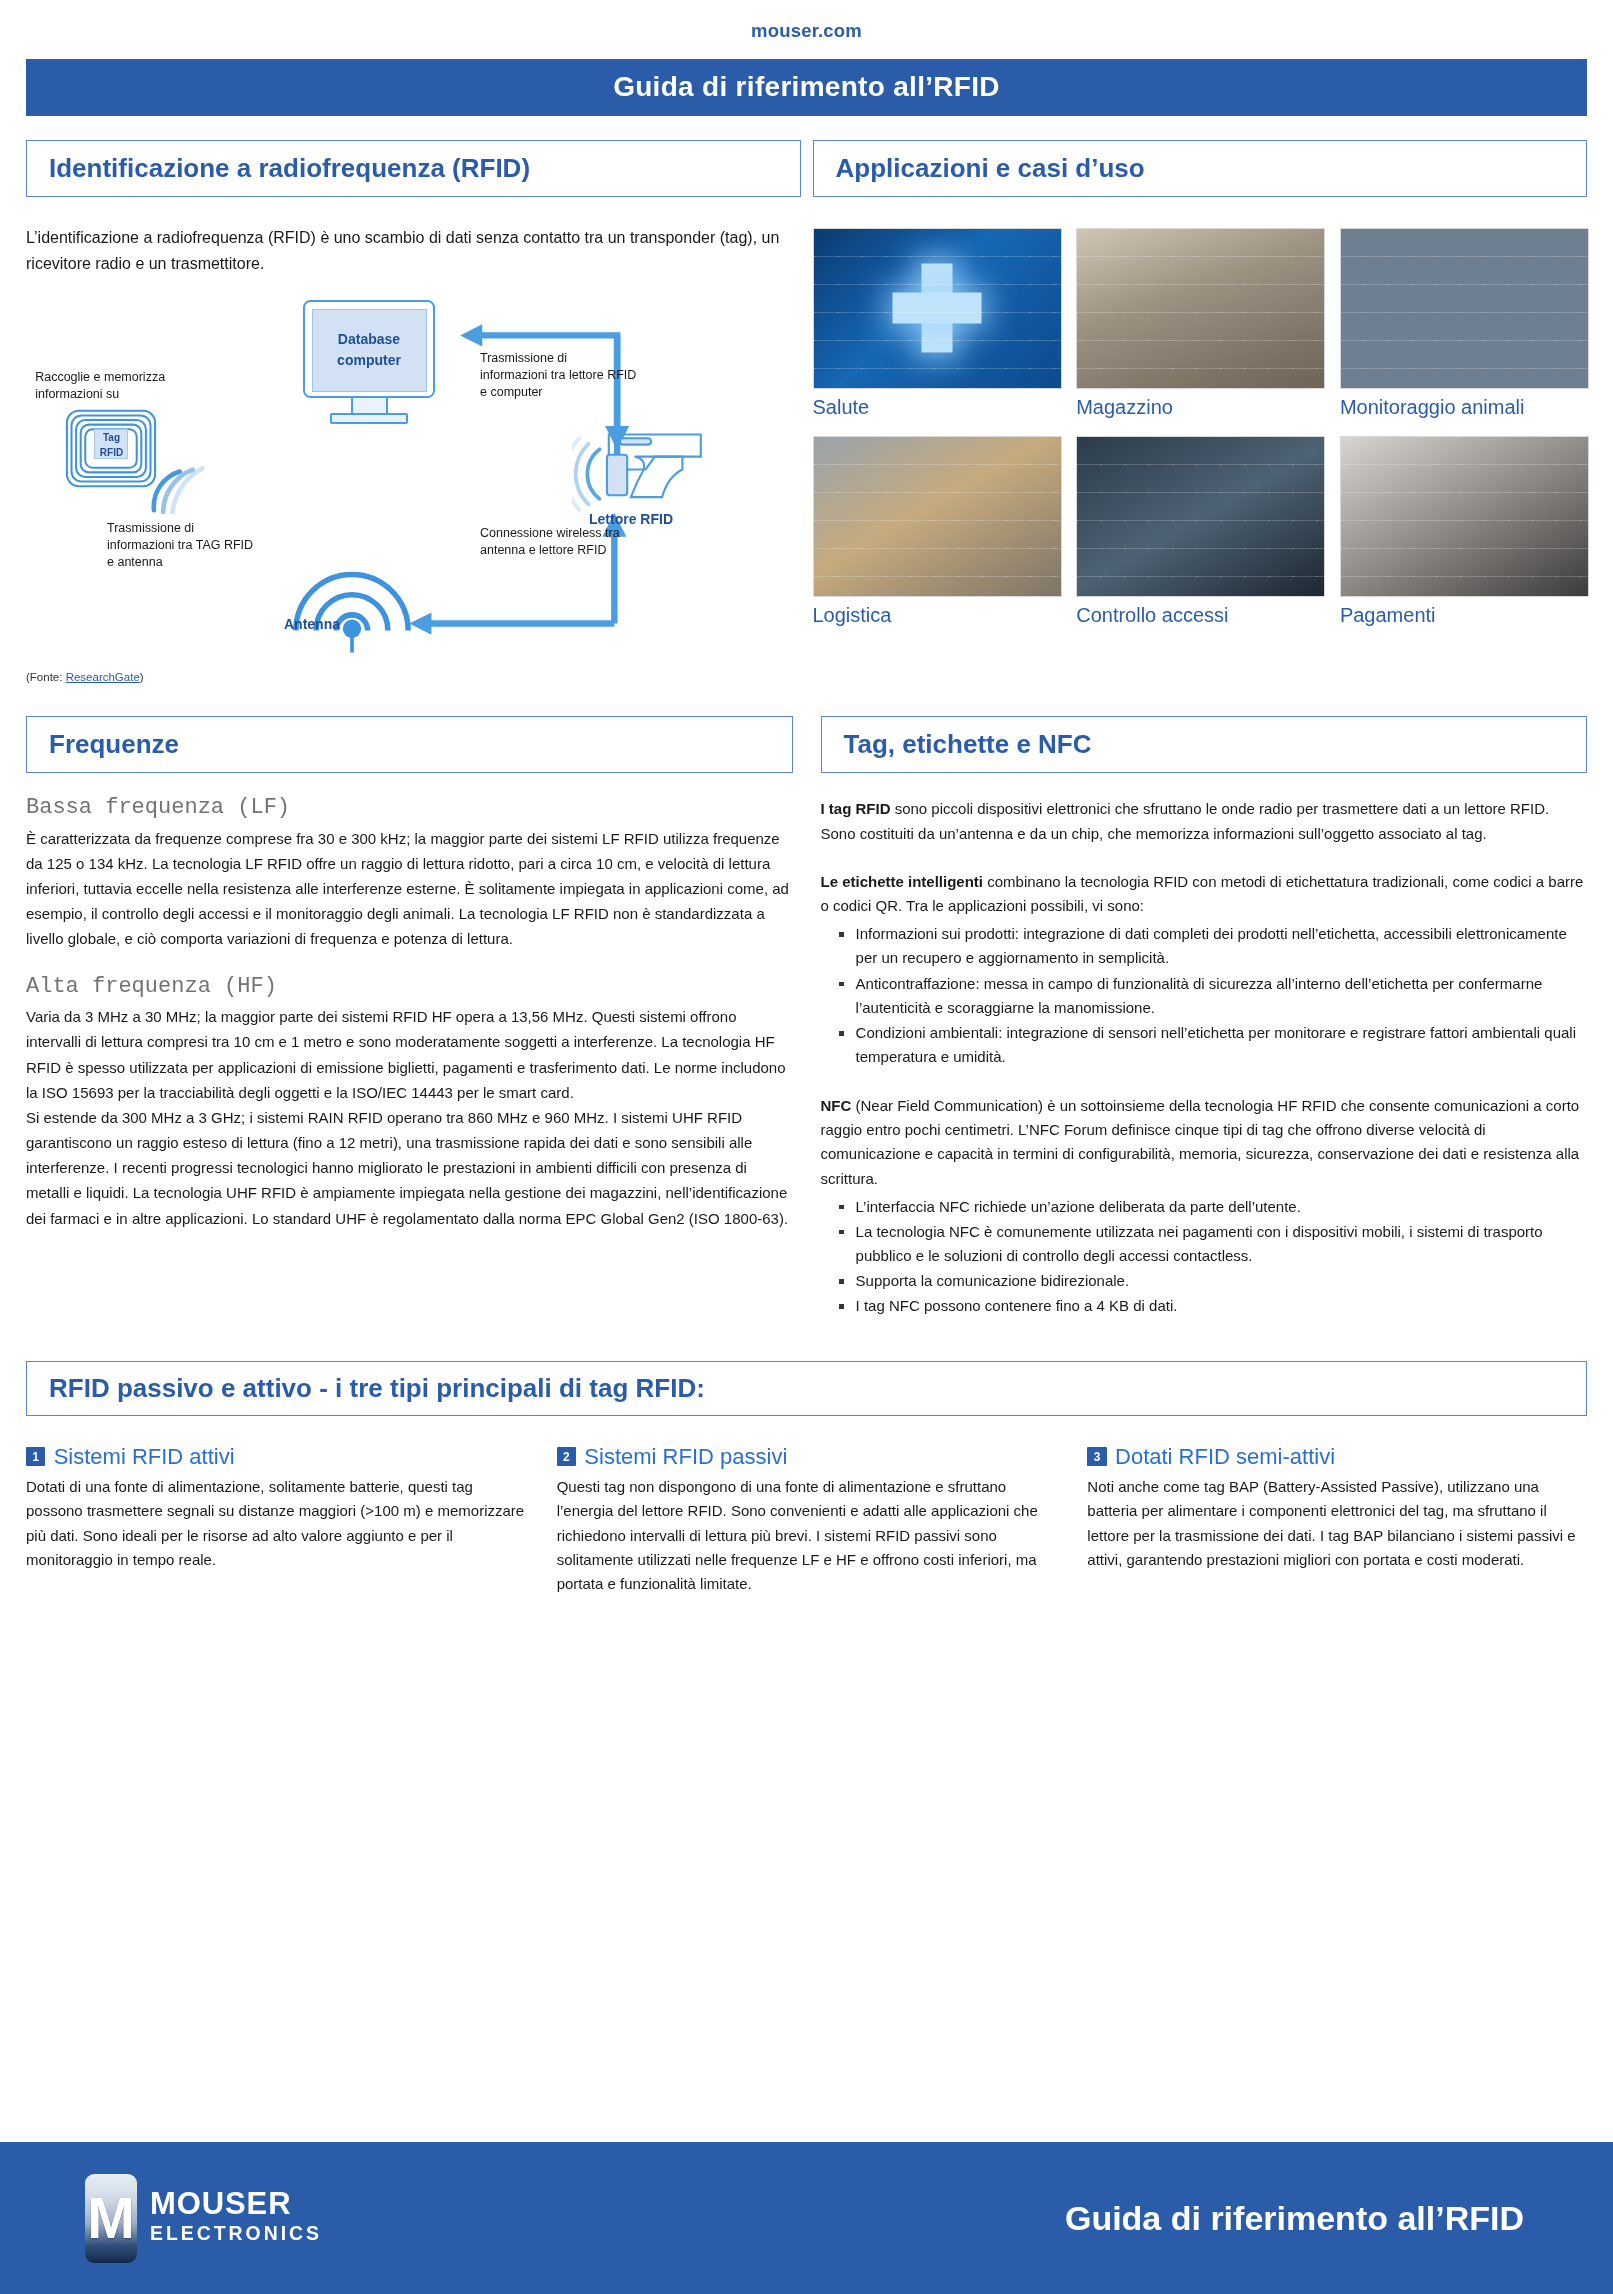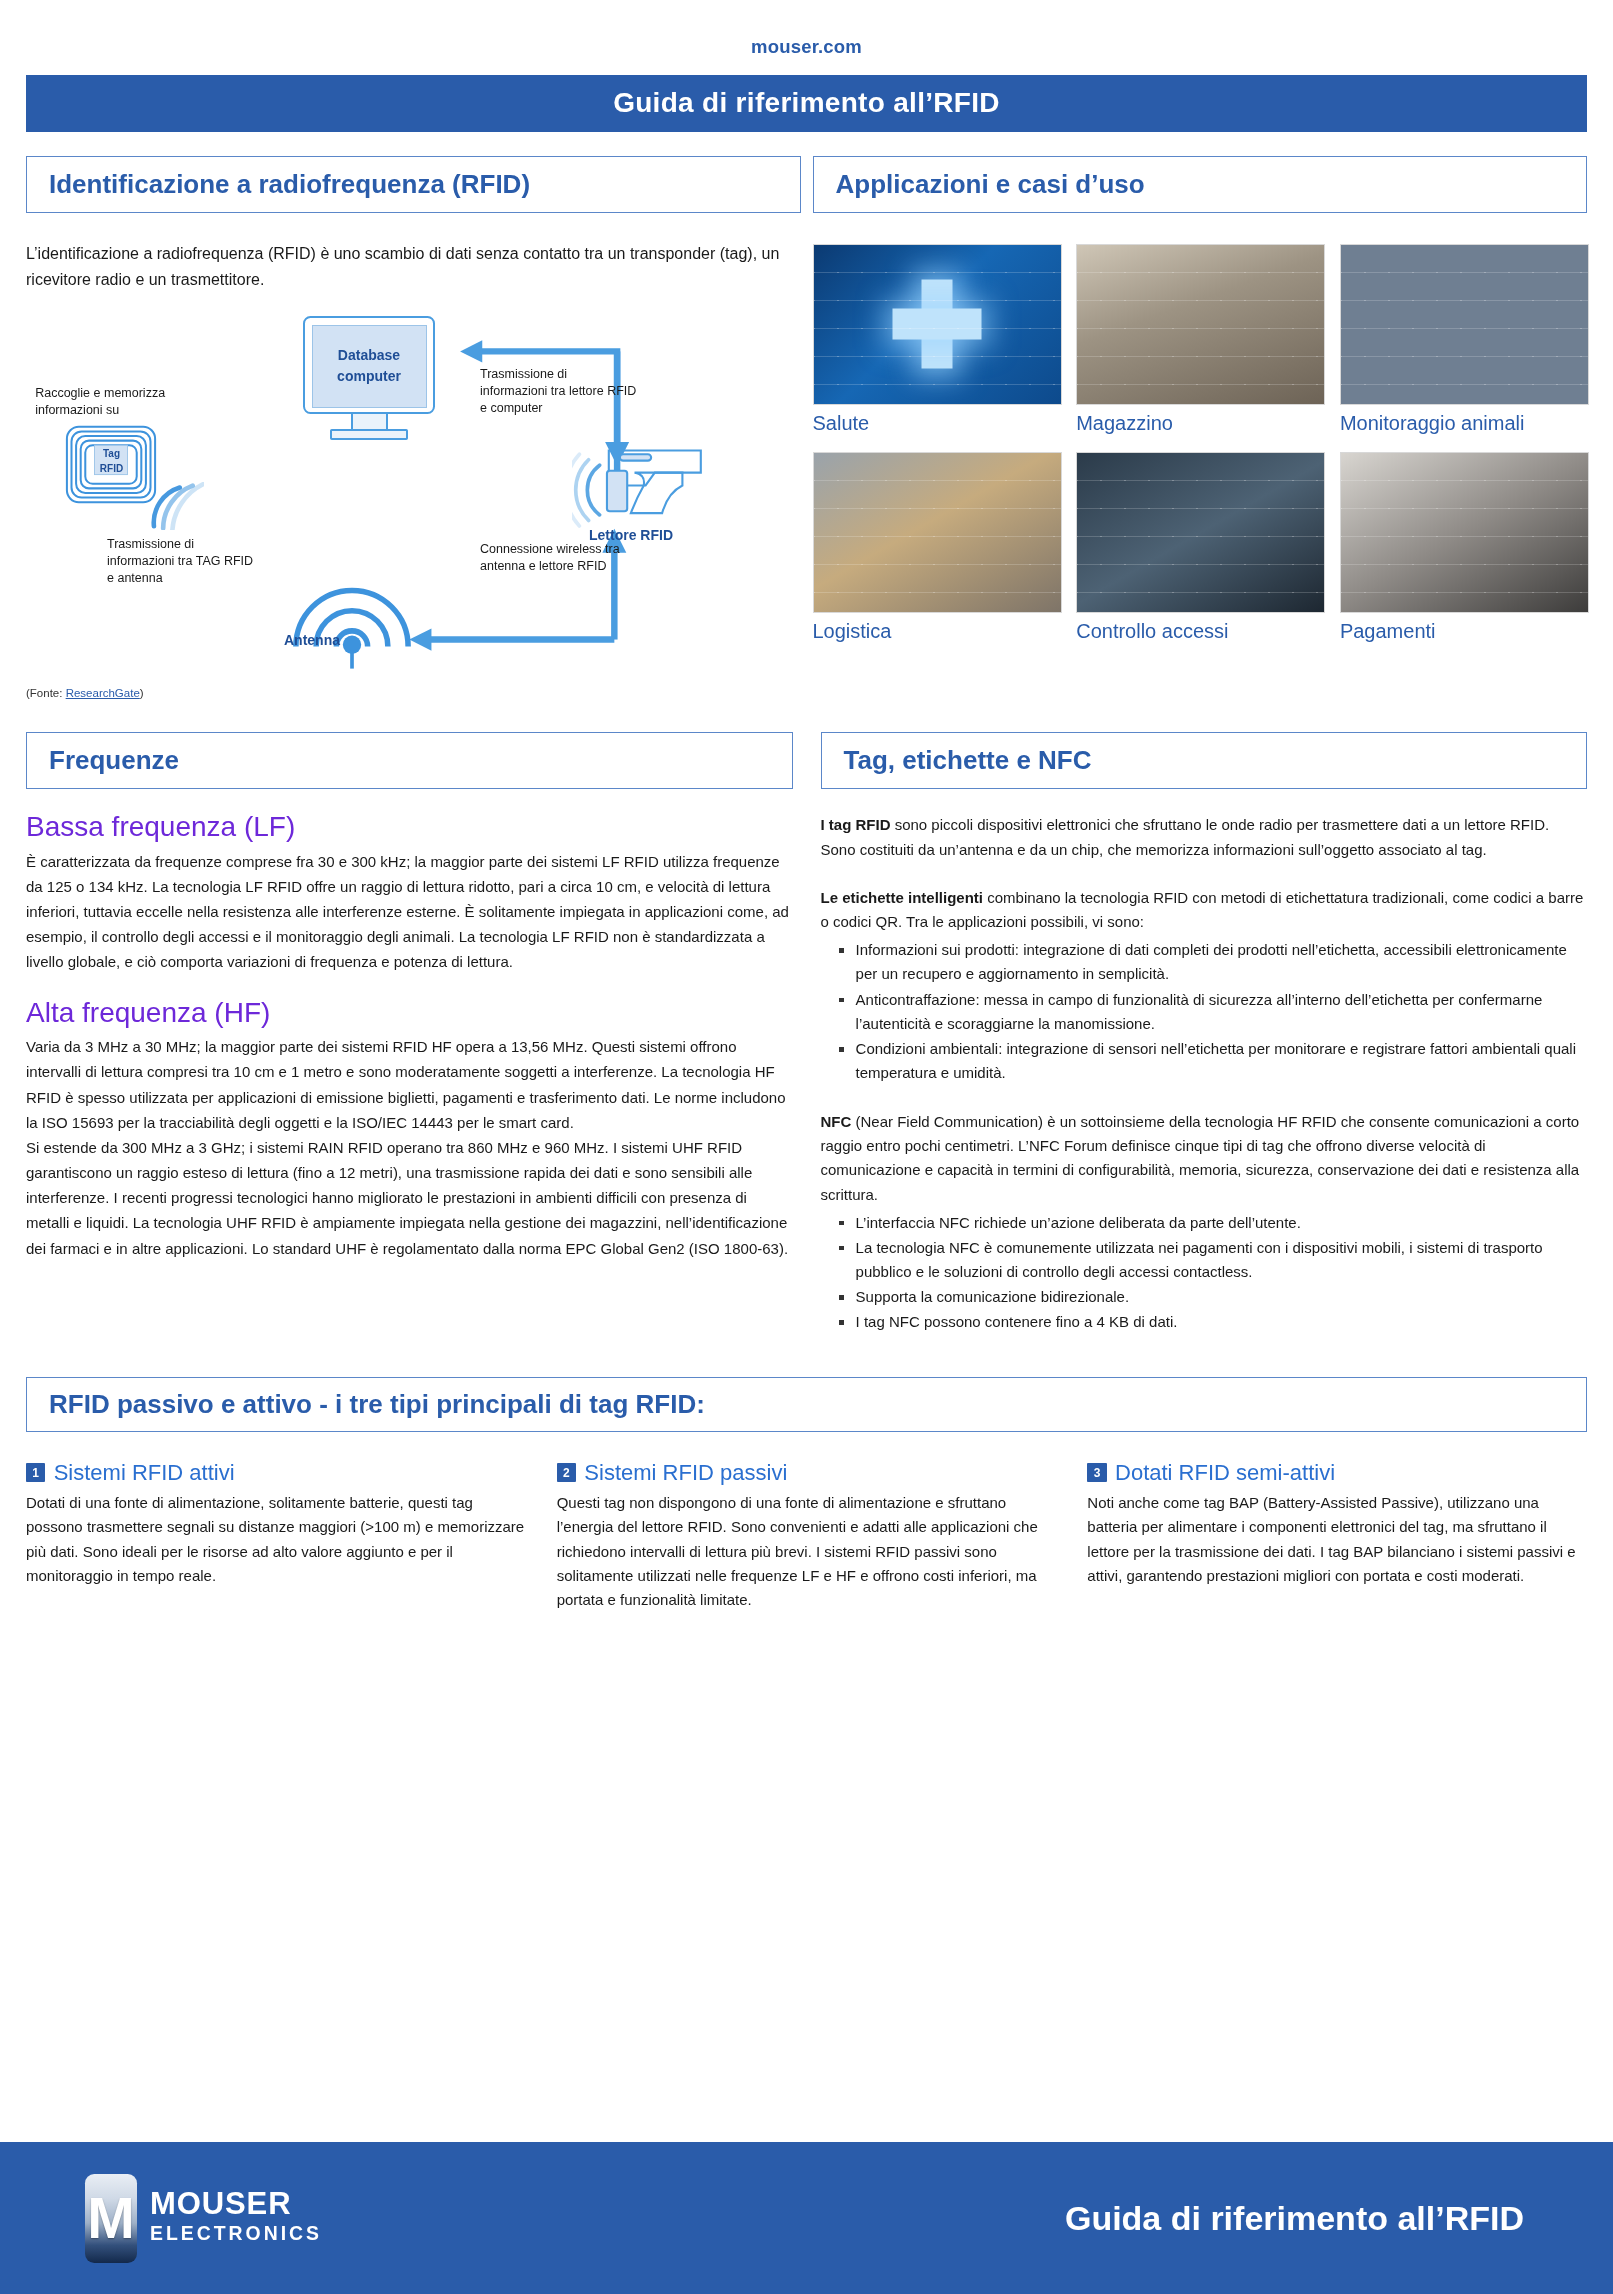--- a/index.html
+++ b/index.html
@@ -12,21 +12,20 @@
     overflow:hidden;
   }
   
   .top-url{
     text-align:center;
     color:#2a5caa;
     font-weight:bold;
     font-size:18.5px;
     padding-top:20px;
     letter-spacing:0.2px;
-    margin-top:16px;
   }
   
   .title-bar{
     margin:16.6px 26px 0 26px;
     height:57px;
     background:#2a5caa;
     display:flex;align-items:center;justify-content:center;
   }
   .title-bar .t{
     color:#fff;font-weight:bold;font-size:28px;letter-spacing:0.3px;
@@ -129,21 +128,21 @@
       linear-gradient(60deg,rgba(255,255,255,.22) 0.9px,transparent 0.9px),
       linear-gradient(-60deg,rgba(255,255,255,.22) 0.9px,transparent 0.9px),
       linear-gradient(0deg,rgba(255,255,255,.18) 0.9px,transparent 0.9px);
     background-size:24px 28px,24px 28px,24px 28px;
   }
   
   .mid{
     display:flex;gap:28px;margin:37px 26px 0 26px;
   }
   .freq-h{
-    color:#6d28d9;font-size:28px;margin:22px 0 5.5px 0;
+    color:#737373;font-size:22px;margin:22px 0 5.5px 0;font-family:Liberation Mono, monospace;
   }
   .body-text{
     font-size:15px;line-height:1.68;
   }
   .rt-text{font-size:15px;line-height:1.62;margin-top:24px;}
   .rt-text b{font-weight:bold;}
   ul.bl{margin:3.7px 0 0 0;padding-left:18.5px;list-style:none;}
   ul.bl li{
     font-size:15px;line-height:1.62;position:relative;padding-left:16.6px;margin-bottom:0.9px;
   }

